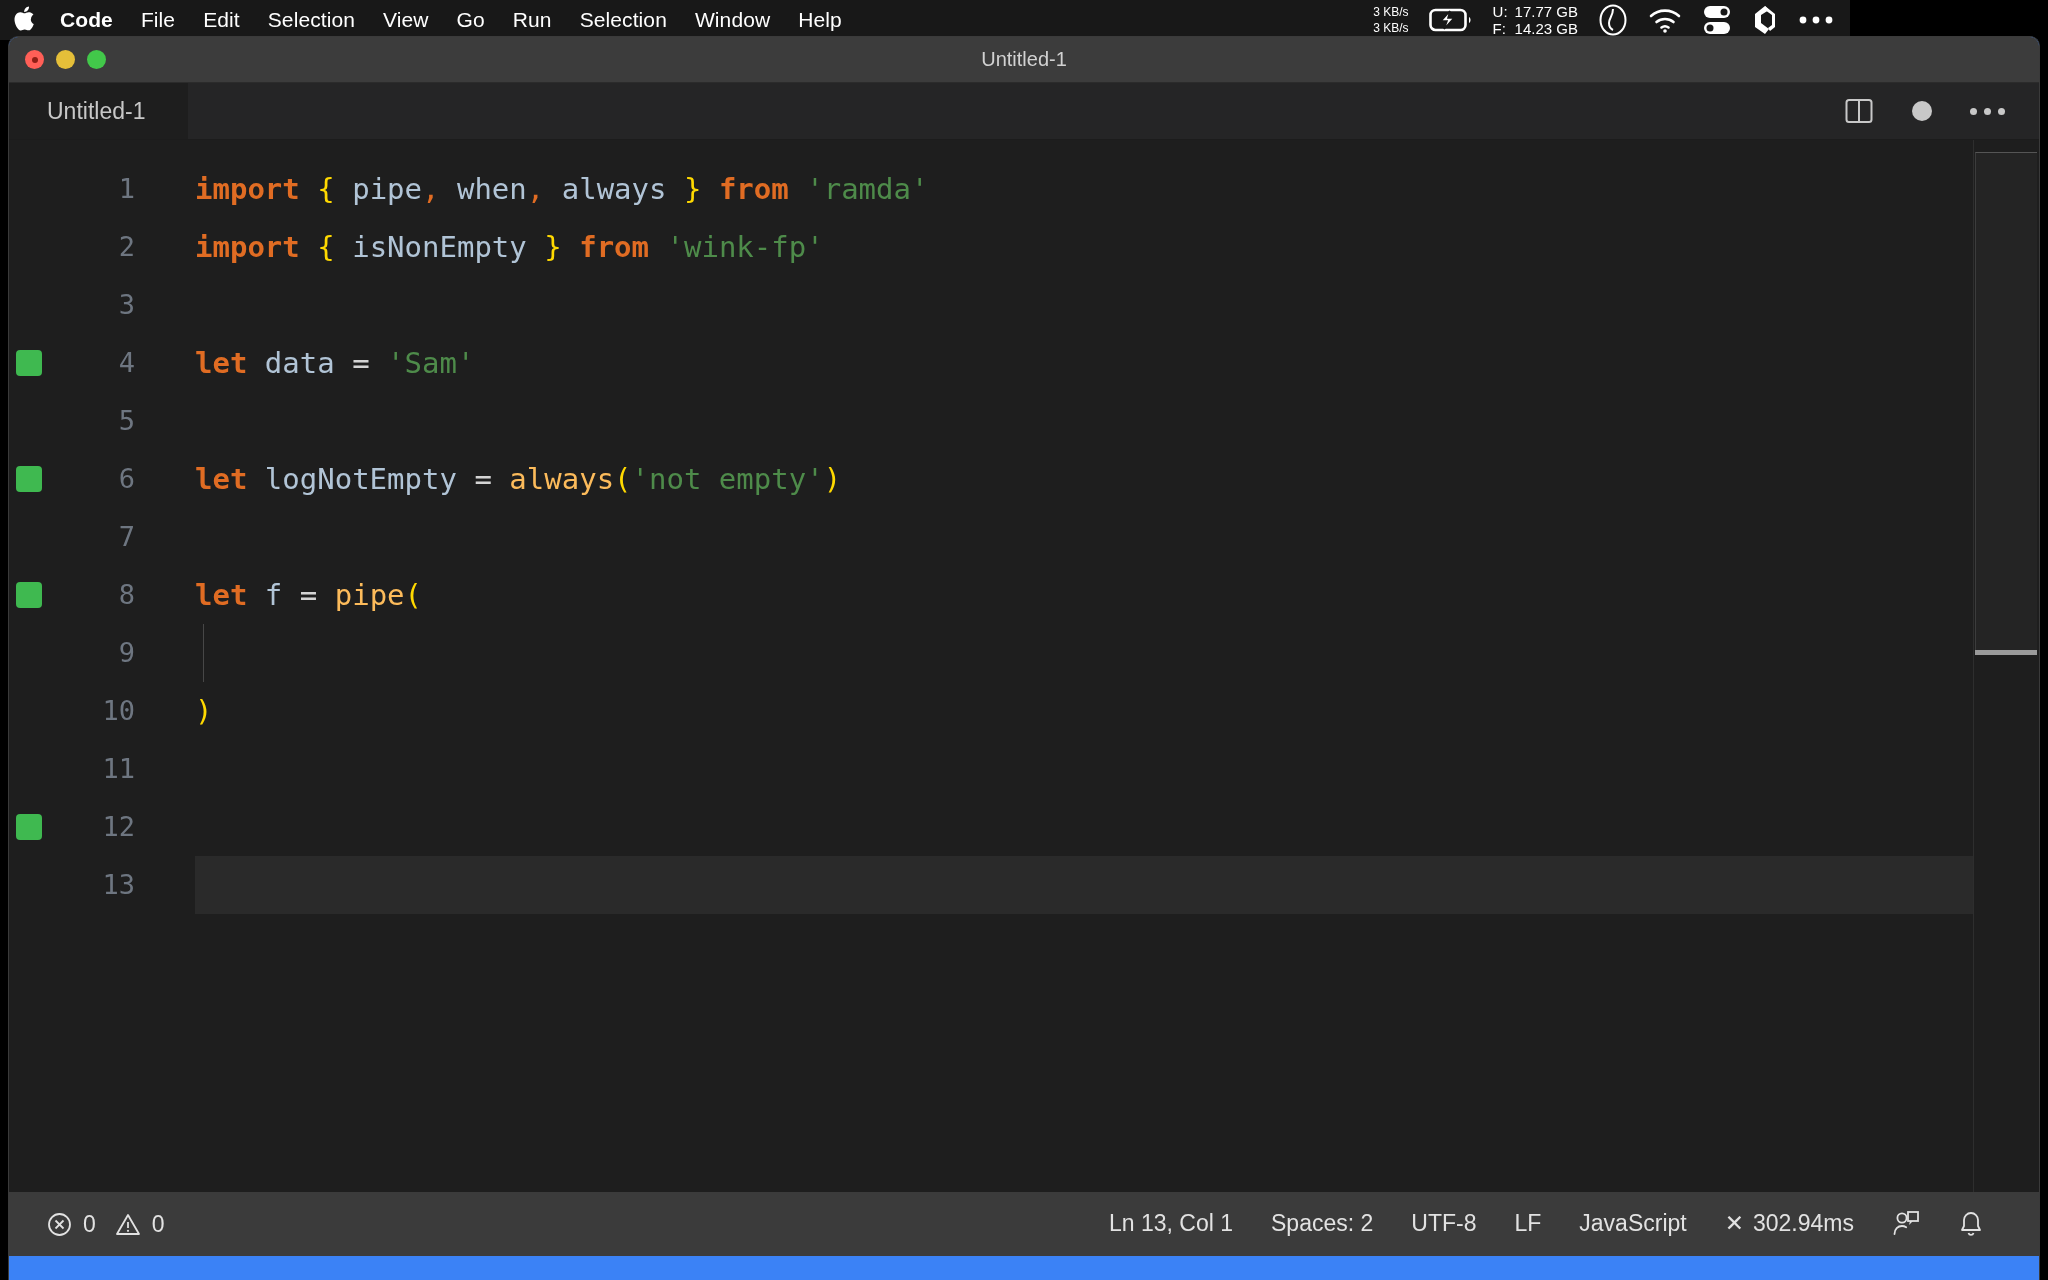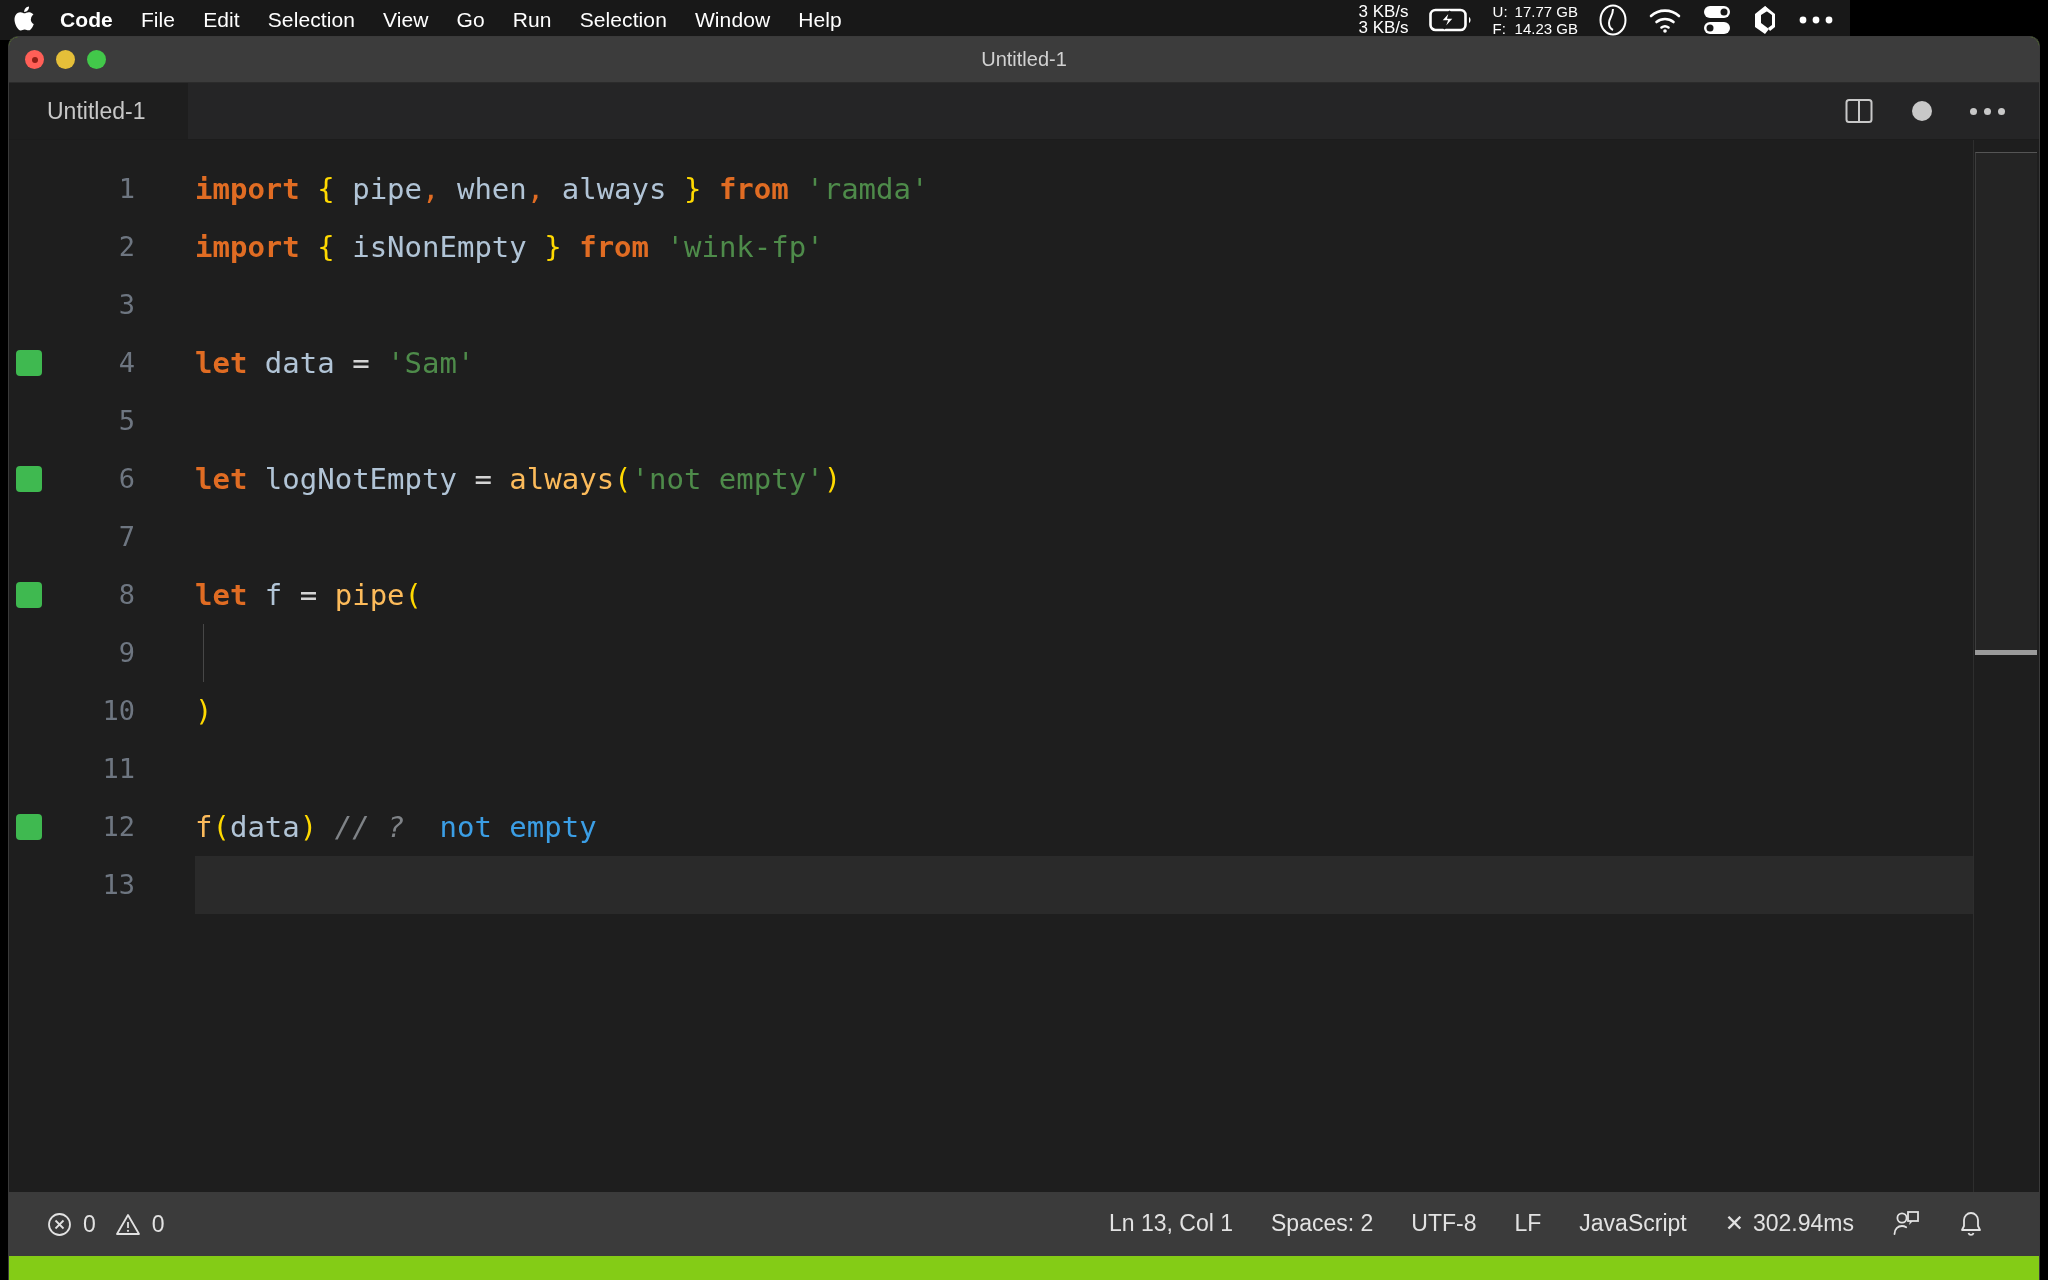--- a/index.html
+++ b/index.html
@@ -26,35 +26,35 @@
   .mb-item {
     font-size:21px; padding:0 14px; white-space:nowrap;
     letter-spacing:.1px; line-height:40px;
   }
   .mb-item.bold { font-weight:bold; }
   .mb-right {
     margin-left:auto; display:flex; align-items:center;
     height:40px; padding-right:16px; gap:20px;
   }
   .net-rates {
-    font-size:17px; line-height:16px; text-align:right;
+    font-size:12px; line-height:16px; text-align:right;
     font-family:"Liberation Sans", sans-serif;
   }
   .mem-stats {
     display:flex; font-size:15px; line-height:17px; gap:7px;
   }
   .mem-stats .lbl { text-align:left; }
   .mem-stats .val { text-align:right; }
   .mb-icon { display:flex; align-items:center; justify-content:center; }
 
   
   #window {
     position:absolute; left:8px; top:36px;
     width:2032px; height:1244px;
-    background:#84cc16;
+    background:#3b82f6;
     border-radius:10px 10px 0 0;
     overflow:hidden;
     border:1px solid #3a3a3a;
     border-bottom:none;
   }
 
   
   #titlebar {
     position:relative;
     height:46px; width:100%;
@@ -298,21 +298,21 @@
         <div class="row"><div class="deco"></div><div class="lnum">2</div><div class="codetext"><span class="t-kw">import</span><span class="t-op"> </span><span class="t-br1">{</span><span class="t-op"> </span><span class="t-var">isNonEmpty</span><span class="t-op"> </span><span class="t-br1">}</span><span class="t-op"> </span><span class="t-kw">from</span><span class="t-op"> </span><span class="t-str">'wink-fp'</span></div></div>
         <div class="row"><div class="deco"></div><div class="lnum">3</div><div class="codetext"></div></div>
         <div class="row"><div class="deco"><span class="qmark"></span></div><div class="lnum">4</div><div class="codetext"><span class="t-kw">let</span><span class="t-op"> </span><span class="t-var">data</span><span class="t-op"> </span><span class="t-op">=</span><span class="t-op"> </span><span class="t-str">'Sam'</span></div></div>
         <div class="row"><div class="deco"></div><div class="lnum">5</div><div class="codetext"></div></div>
         <div class="row"><div class="deco"><span class="qmark"></span></div><div class="lnum">6</div><div class="codetext"><span class="t-kw">let</span><span class="t-op"> </span><span class="t-var">logNotEmpty</span><span class="t-op"> </span><span class="t-op">=</span><span class="t-op"> </span><span class="t-fn">always</span><span class="t-br1">(</span><span class="t-str">'not empty'</span><span class="t-br1">)</span></div></div>
         <div class="row"><div class="deco"></div><div class="lnum">7</div><div class="codetext"></div></div>
         <div class="row"><div class="deco"><span class="qmark"></span></div><div class="lnum">8</div><div class="codetext"><span class="t-kw">let</span><span class="t-op"> </span><span class="t-var">f</span><span class="t-op"> </span><span class="t-op">=</span><span class="t-op"> </span><span class="t-fn">pipe</span><span class="t-br1">(</span></div></div>
         <div class="row"><div class="indent-guide"></div><div class="deco"></div><div class="lnum">9</div></div>
         <div class="row"><div class="deco"></div><div class="lnum">10</div><div class="codetext"><span class="t-br1">)</span></div></div>
         <div class="row"><div class="deco"></div><div class="lnum">11</div><div class="codetext"></div></div>
-        <div class="row"><div class="deco"><span class="qmark"></span></div><div class="lnum">12</div><div class="codetext"><span class="t-fn">f</span><span class="t-br1">(</span><span class="t-var">data</span><span class="t-br1">)</span><span class="t-op"> </span><span class="t-comment">// ?</span><span class="t-op">  </span><span class="t-quokka">not empty</span></div></div>
+        <div class="row"><div class="deco"><span class="qmark"></span></div><div class="lnum">12</div></div>
         <div class="row"><div class="cur-line-bg"></div><div class="deco"></div><div class="lnum">13</div><div class="codetext"></div></div>
       </div>
     <div id="overview">
       <div id="scroll-thumb"></div>
       <div id="ruler-mark"></div>
     </div>
   </div>
 
   <div id="statusbar">
     <div class="sb-left">

